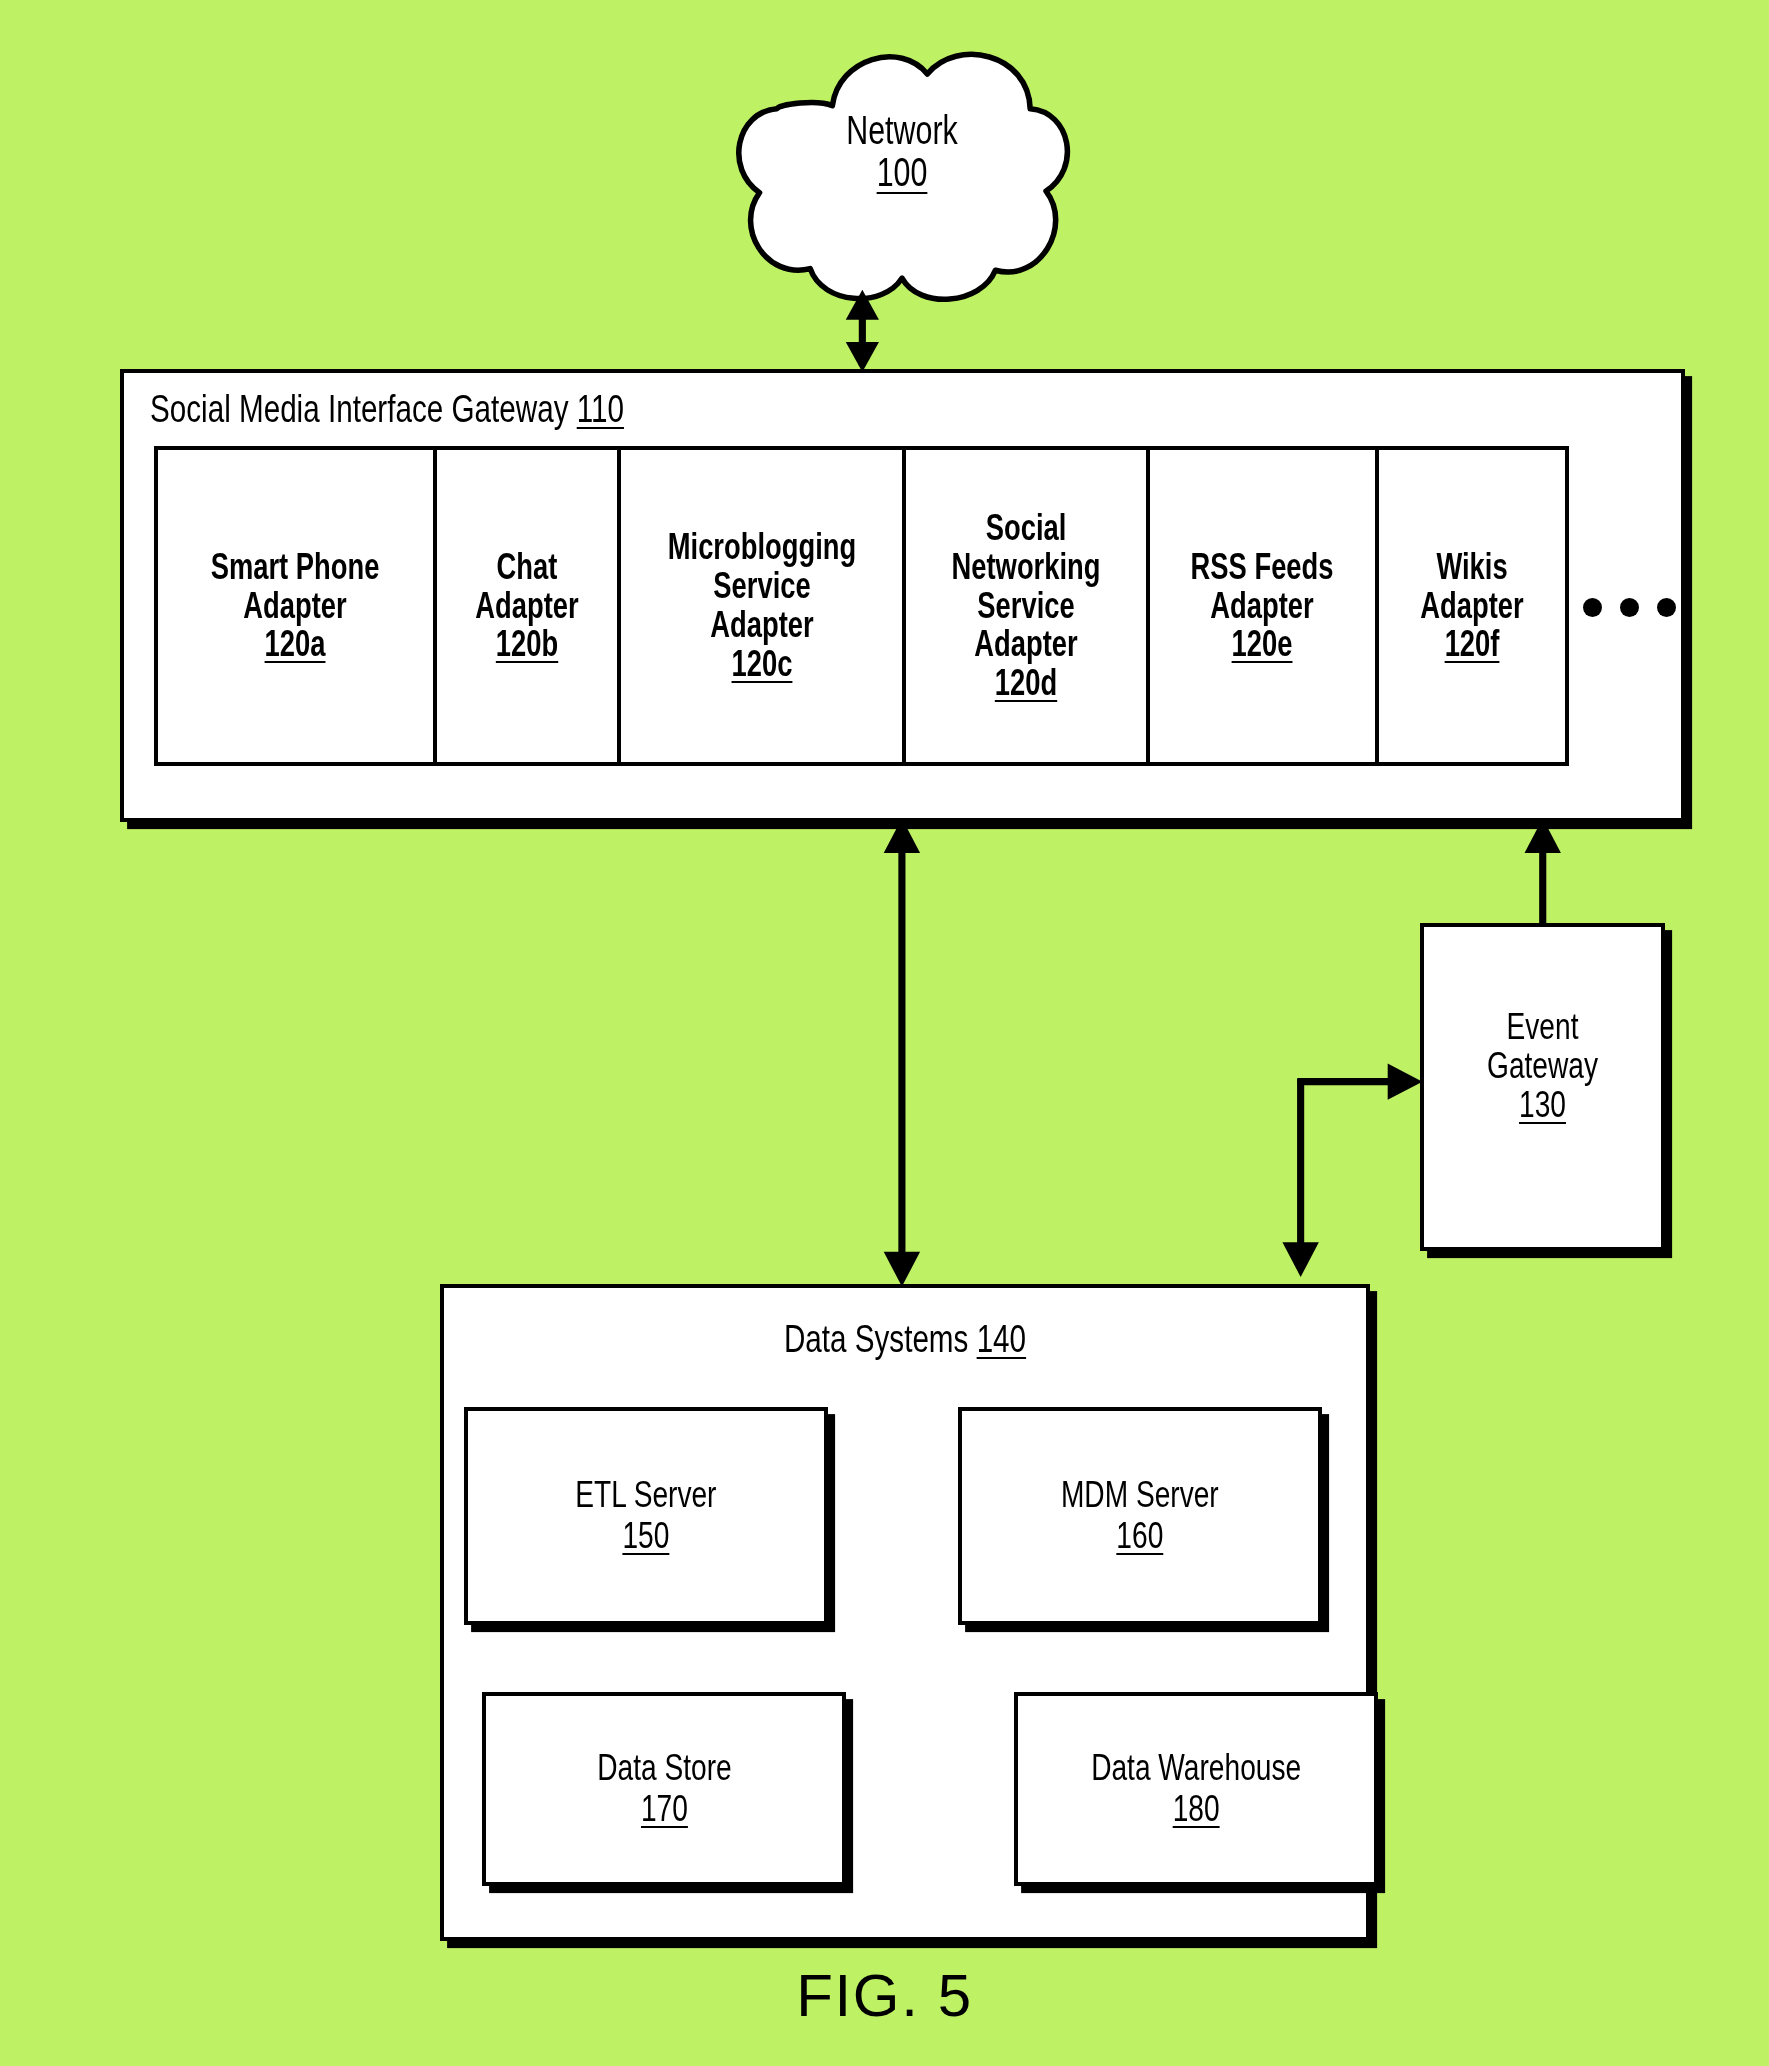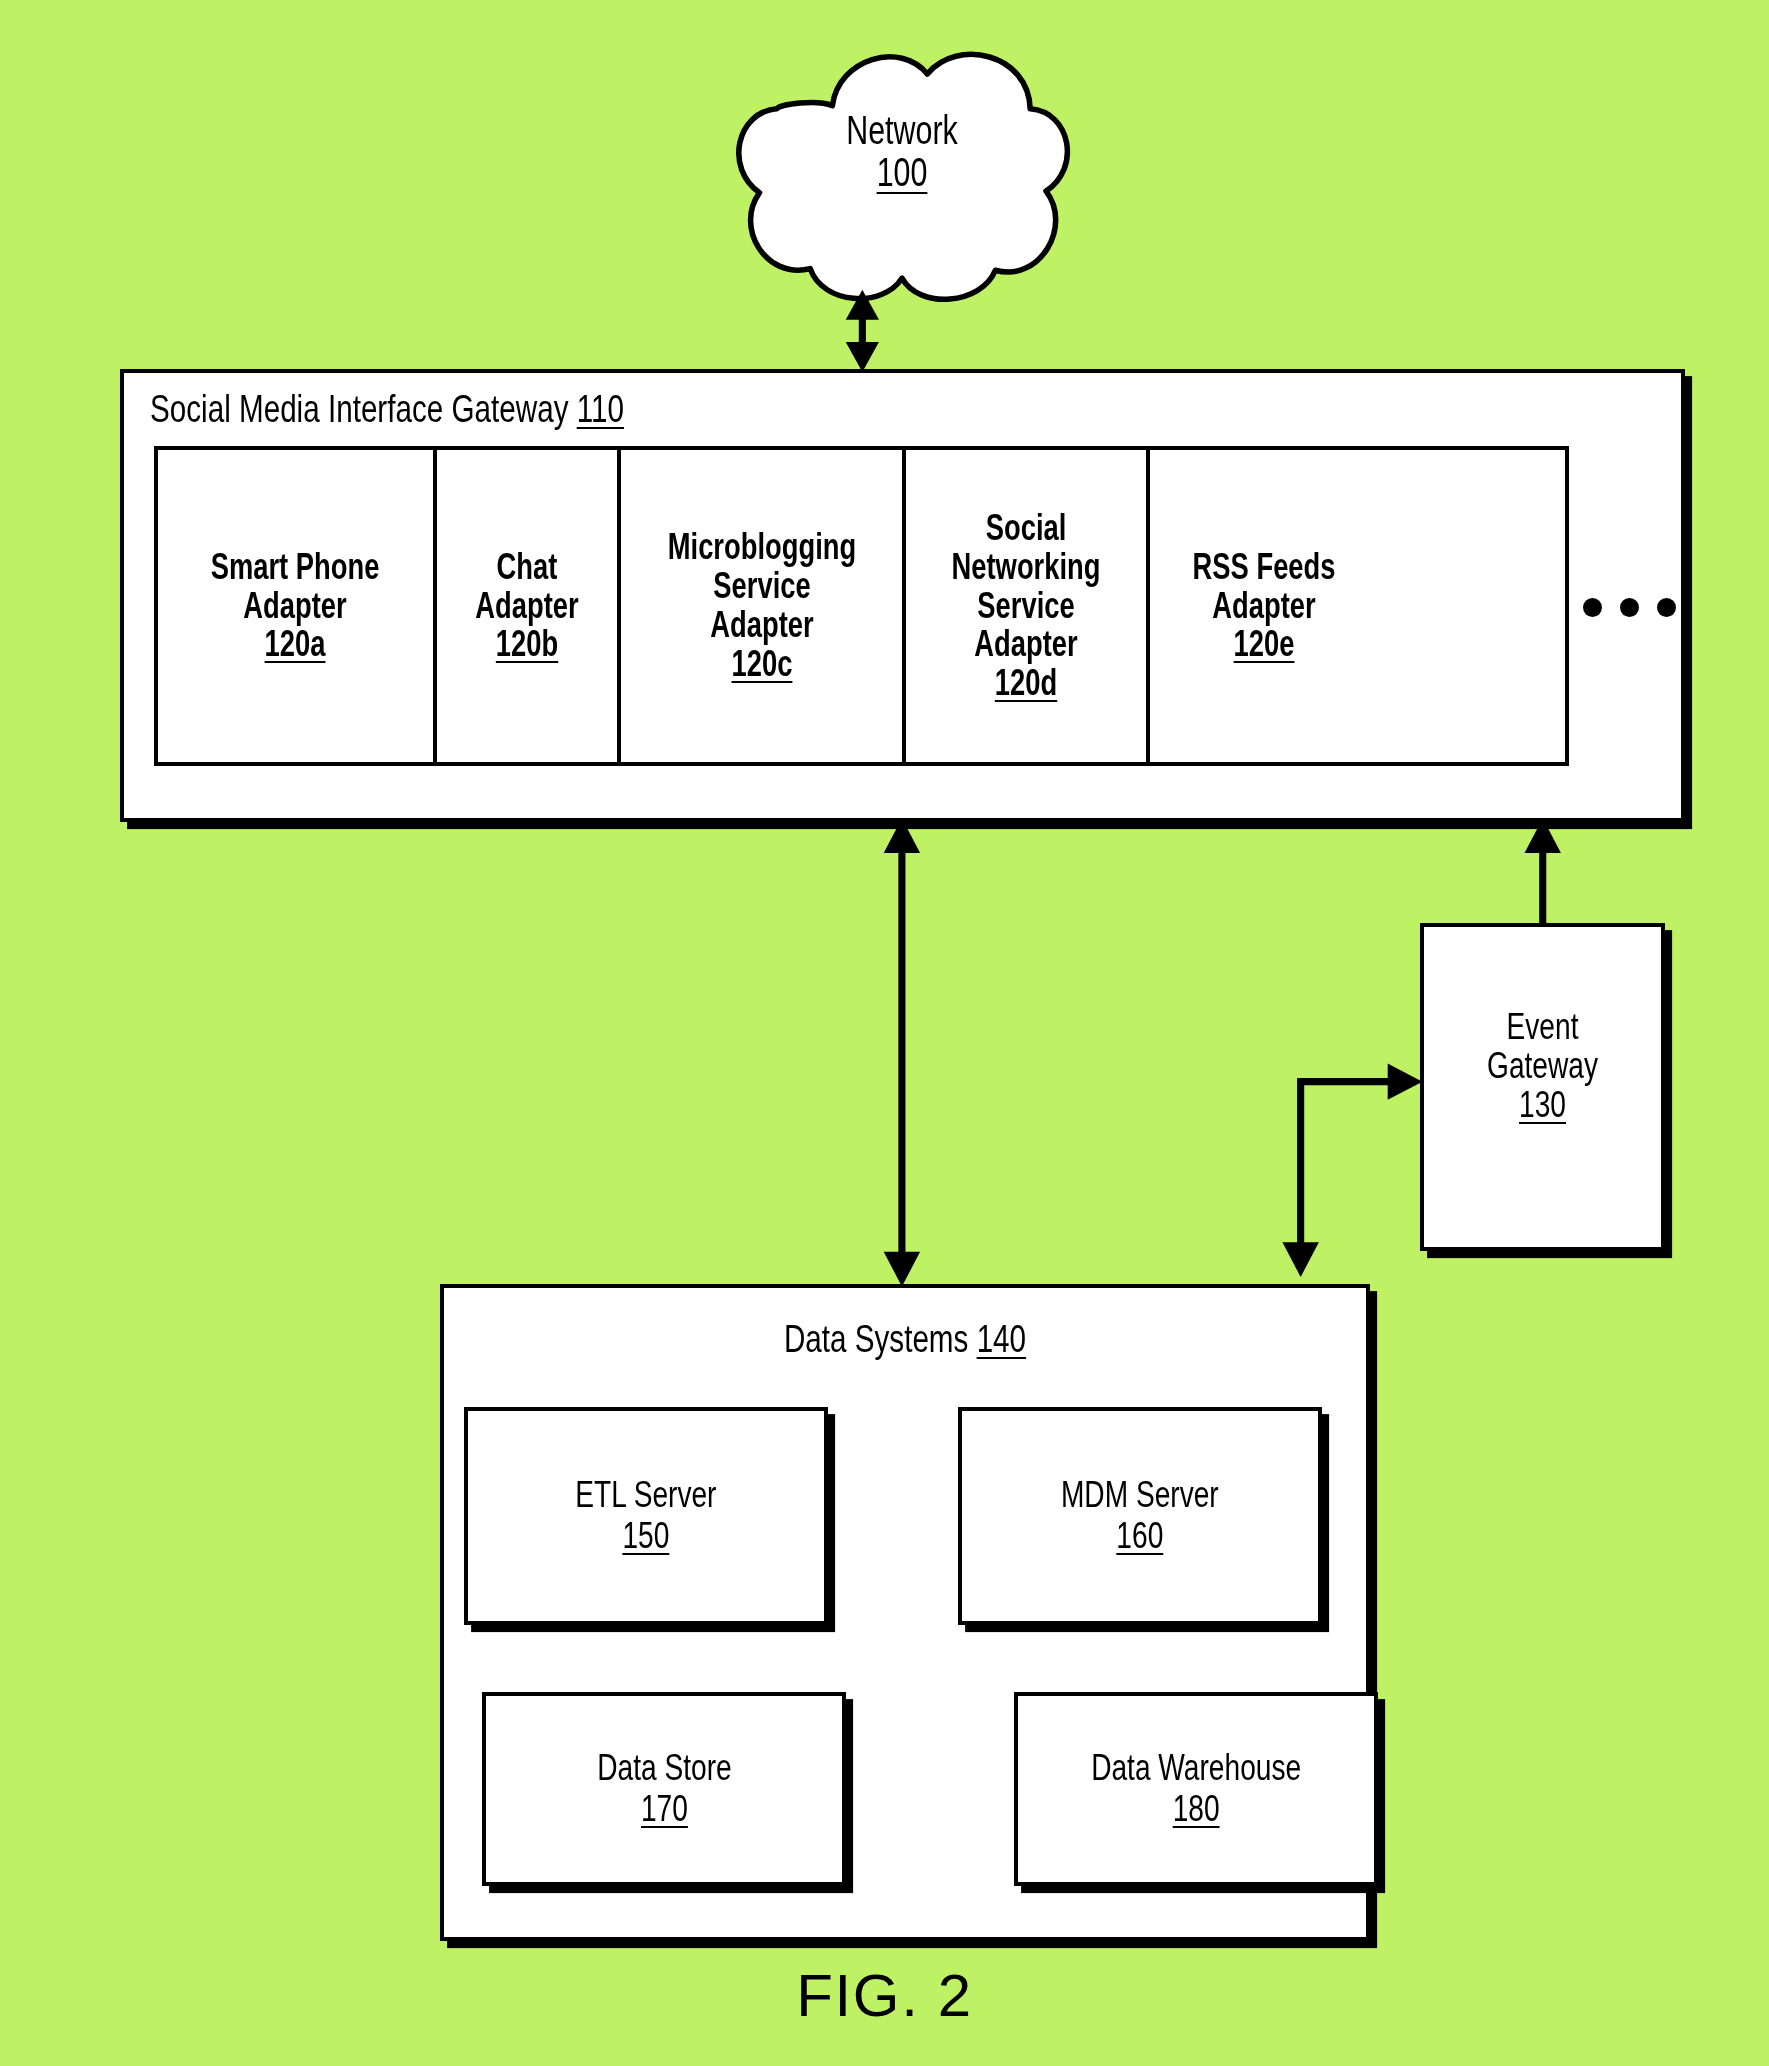--- a/index.html
+++ b/index.html
@@ -233,20 +233,25 @@
 Networking
 Service
 Adapter</span>
         <span class="ref">120d</span></div>
     </div>
     <div class="adapter-cell" style="width:229px">
       <div class="adapter-text"><span>RSS Feeds
 Adapter</span>
         <span class="ref">120e</span></div>
     </div>
+    <div class="adapter-cell" style="flex:1 1 auto">
+      <div class="adapter-text"><span>Wikis
+Adapter</span>
+        <span class="ref">120f</span></div>
+    </div>
   </div>
 
   <div id="adapter-ellipsis">
     <span></span>
     <span></span>
     <span></span>
   </div>
 
   <div class="box-shadow" id="event-gateway-box"></div>
   <div class="lbl" id="event-gateway-label"><span>Event
@@ -300,16 +305,16 @@
     <g>
 
       <line x1="1640" y1="1367" x2="1780" y2="1367" stroke="#000" stroke-width="9"></line>
       <path d="M 1798 1367 L 1754 1390 L 1754 1344 Z" fill="#000"></path>
 
       <line x1="1644" y1="1363" x2="1644" y2="1580" stroke="#000" stroke-width="9"></line>
       <path d="M 1644 1614 L 1667 1570 L 1621 1570 Z" fill="#000"></path>
     </g>
   </svg>
 
-  <div id="fig-caption">FIG. 2</div>
+  <div id="fig-caption">FIG. 5</div>
 
 </div>
 
 
 </body></html>

